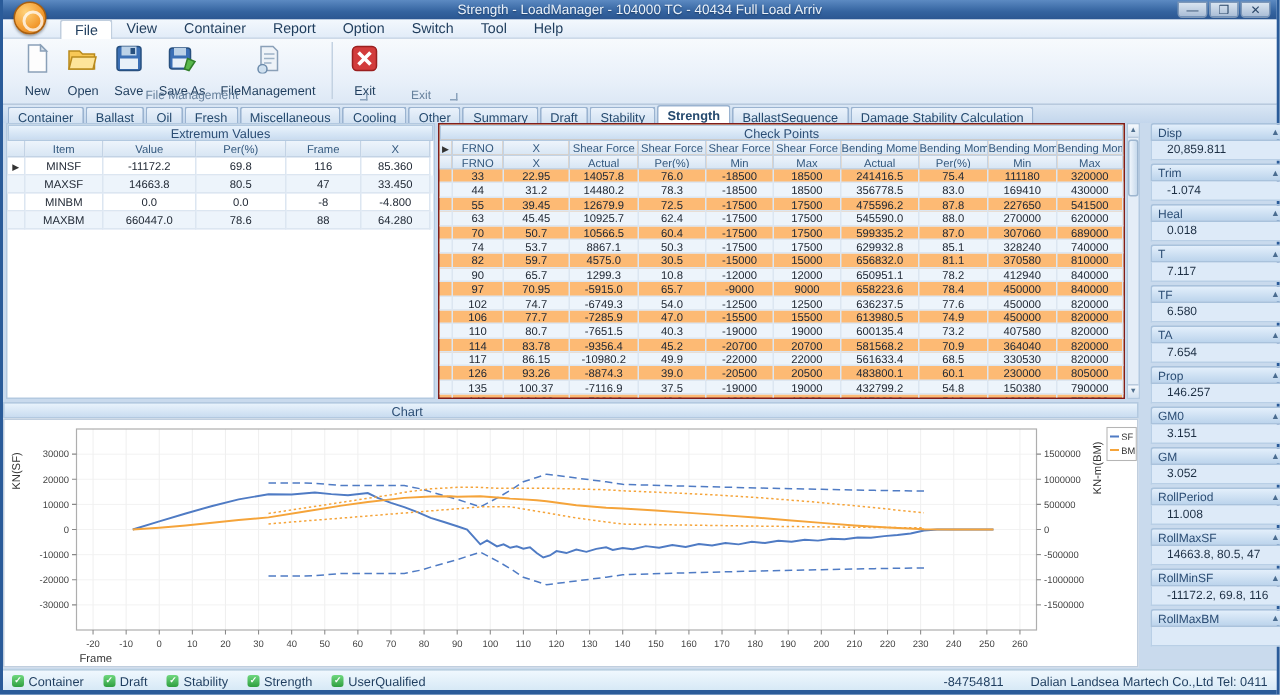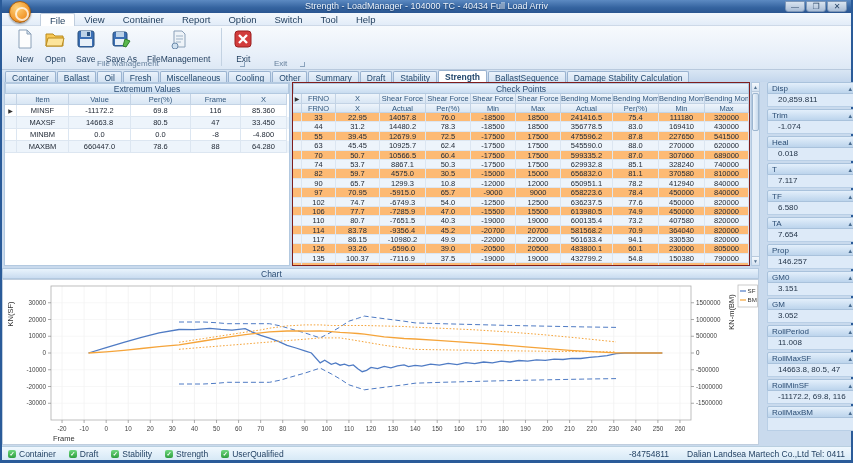--- a/index.html
+++ b/index.html
@@ -454,29 +454,29 @@
           </div>
           <div class="grid-row row-alt">
             <div class="gcell" style="width: 9px; height: 9.4px; line-height: 9.4px;"></div>
             <div class="gcell" style="width: 34px; height: 9.4px; line-height: 9.4px;">117</div>
             <div class="gcell" style="width: 44px; height: 9.4px; line-height: 9.4px;">86.15</div>
             <div class="gcell" style="width: 46px; height: 9.4px; line-height: 9.4px;">-10980.2</div>
             <div class="gcell" style="width: 45px; height: 9.4px; line-height: 9.4px;">49.9</div>
             <div class="gcell" style="width: 45px; height: 9.4px; line-height: 9.4px;">-22000</div>
             <div class="gcell" style="width: 45px; height: 9.4px; line-height: 9.4px;">22000</div>
             <div class="gcell" style="width: 52px; height: 9.4px; line-height: 9.4px;">561633.4</div>
-            <div class="gcell" style="width: 46px; height: 9.4px; line-height: 9.4px;">94.1</div>
+            <div class="gcell" style="width: 46px; height: 9.4px; line-height: 9.4px;">68.5</div>
             <div class="gcell" style="width: 46px; height: 9.4px; line-height: 9.4px;">330530</div>
             <div class="gcell" style="width: 44px; height: 9.4px; line-height: 9.4px;">820000</div>
           </div>
           <div class="grid-row ">
             <div class="gcell" style="width: 9px; height: 9.4px; line-height: 9.4px;"></div>
             <div class="gcell" style="width: 34px; height: 9.4px; line-height: 9.4px;">126</div>
             <div class="gcell" style="width: 44px; height: 9.4px; line-height: 9.4px;">93.26</div>
-            <div class="gcell" style="width: 46px; height: 9.4px; line-height: 9.4px;">-6596.0</div>
+            <div class="gcell" style="width: 46px; height: 9.4px; line-height: 9.4px;">-8874.3</div>
             <div class="gcell" style="width: 45px; height: 9.4px; line-height: 9.4px;">39.0</div>
             <div class="gcell" style="width: 45px; height: 9.4px; line-height: 9.4px;">-20500</div>
             <div class="gcell" style="width: 45px; height: 9.4px; line-height: 9.4px;">20500</div>
             <div class="gcell" style="width: 52px; height: 9.4px; line-height: 9.4px;">483800.1</div>
             <div class="gcell" style="width: 46px; height: 9.4px; line-height: 9.4px;">60.1</div>
             <div class="gcell" style="width: 46px; height: 9.4px; line-height: 9.4px;">230000</div>
             <div class="gcell" style="width: 44px; height: 9.4px; line-height: 9.4px;">805000</div>
           </div>
           <div class="grid-row row-alt">
             <div class="gcell" style="width: 9px; height: 9.4px; line-height: 9.4px;"></div>

